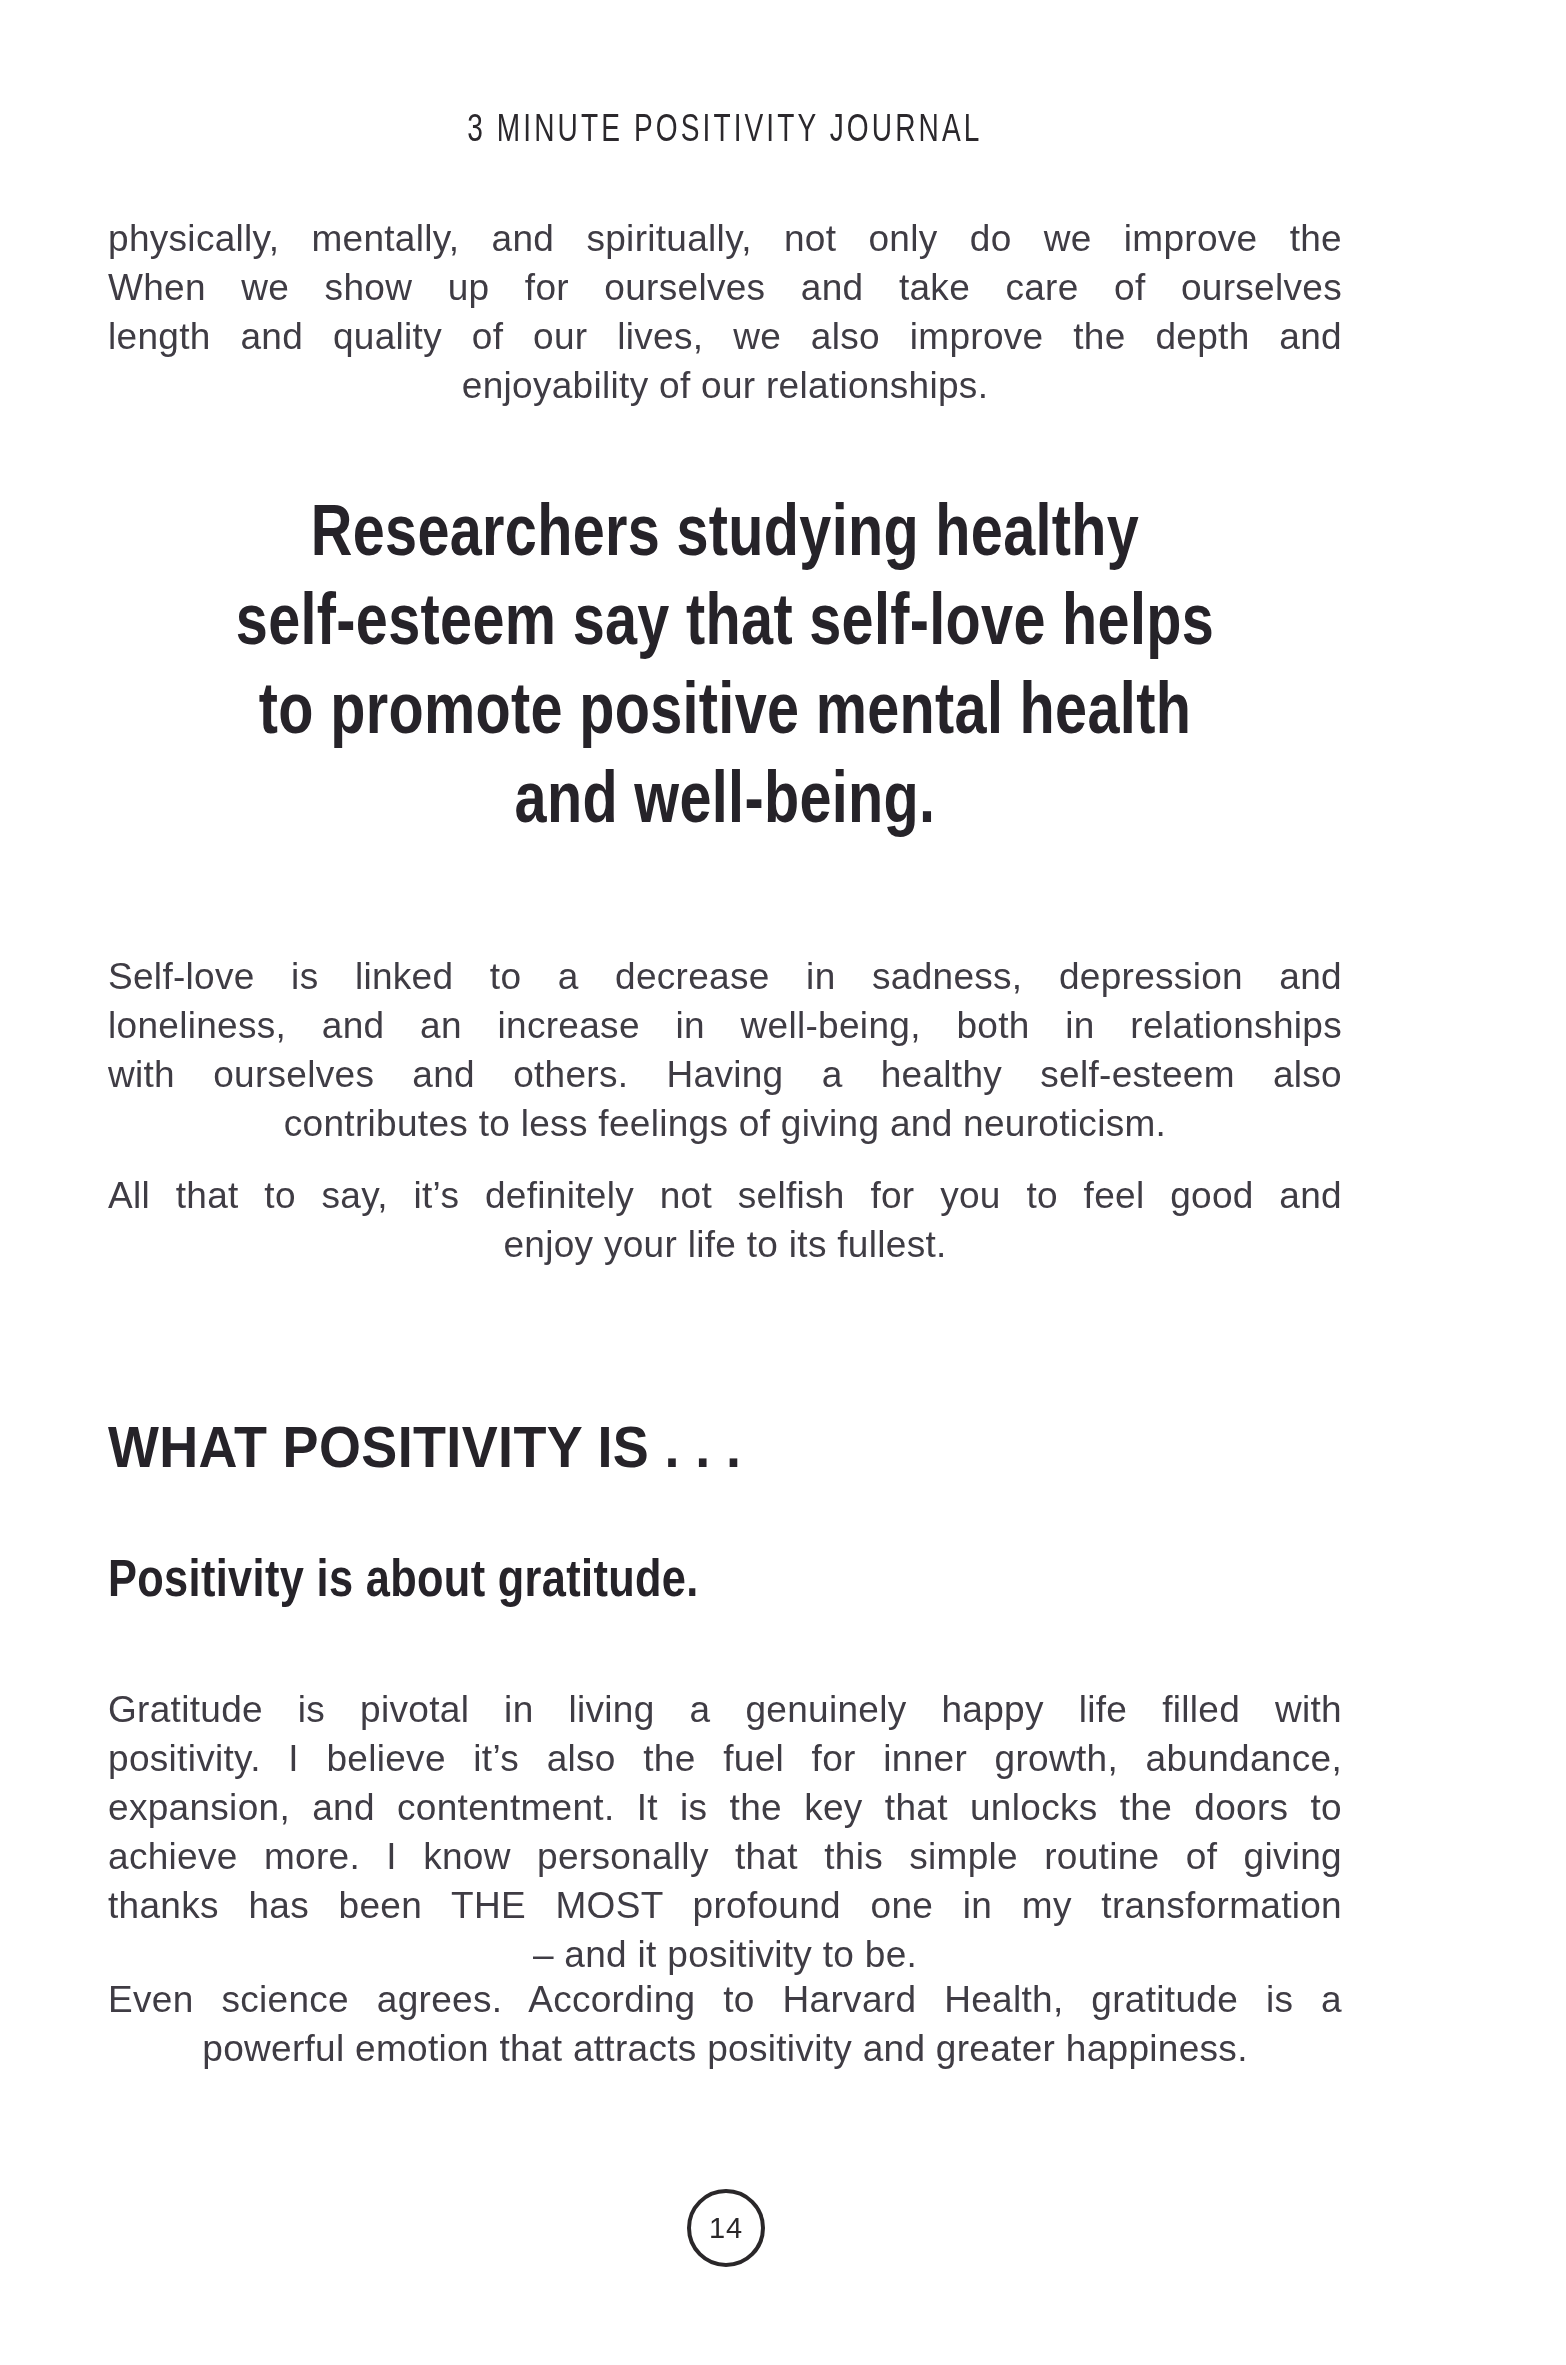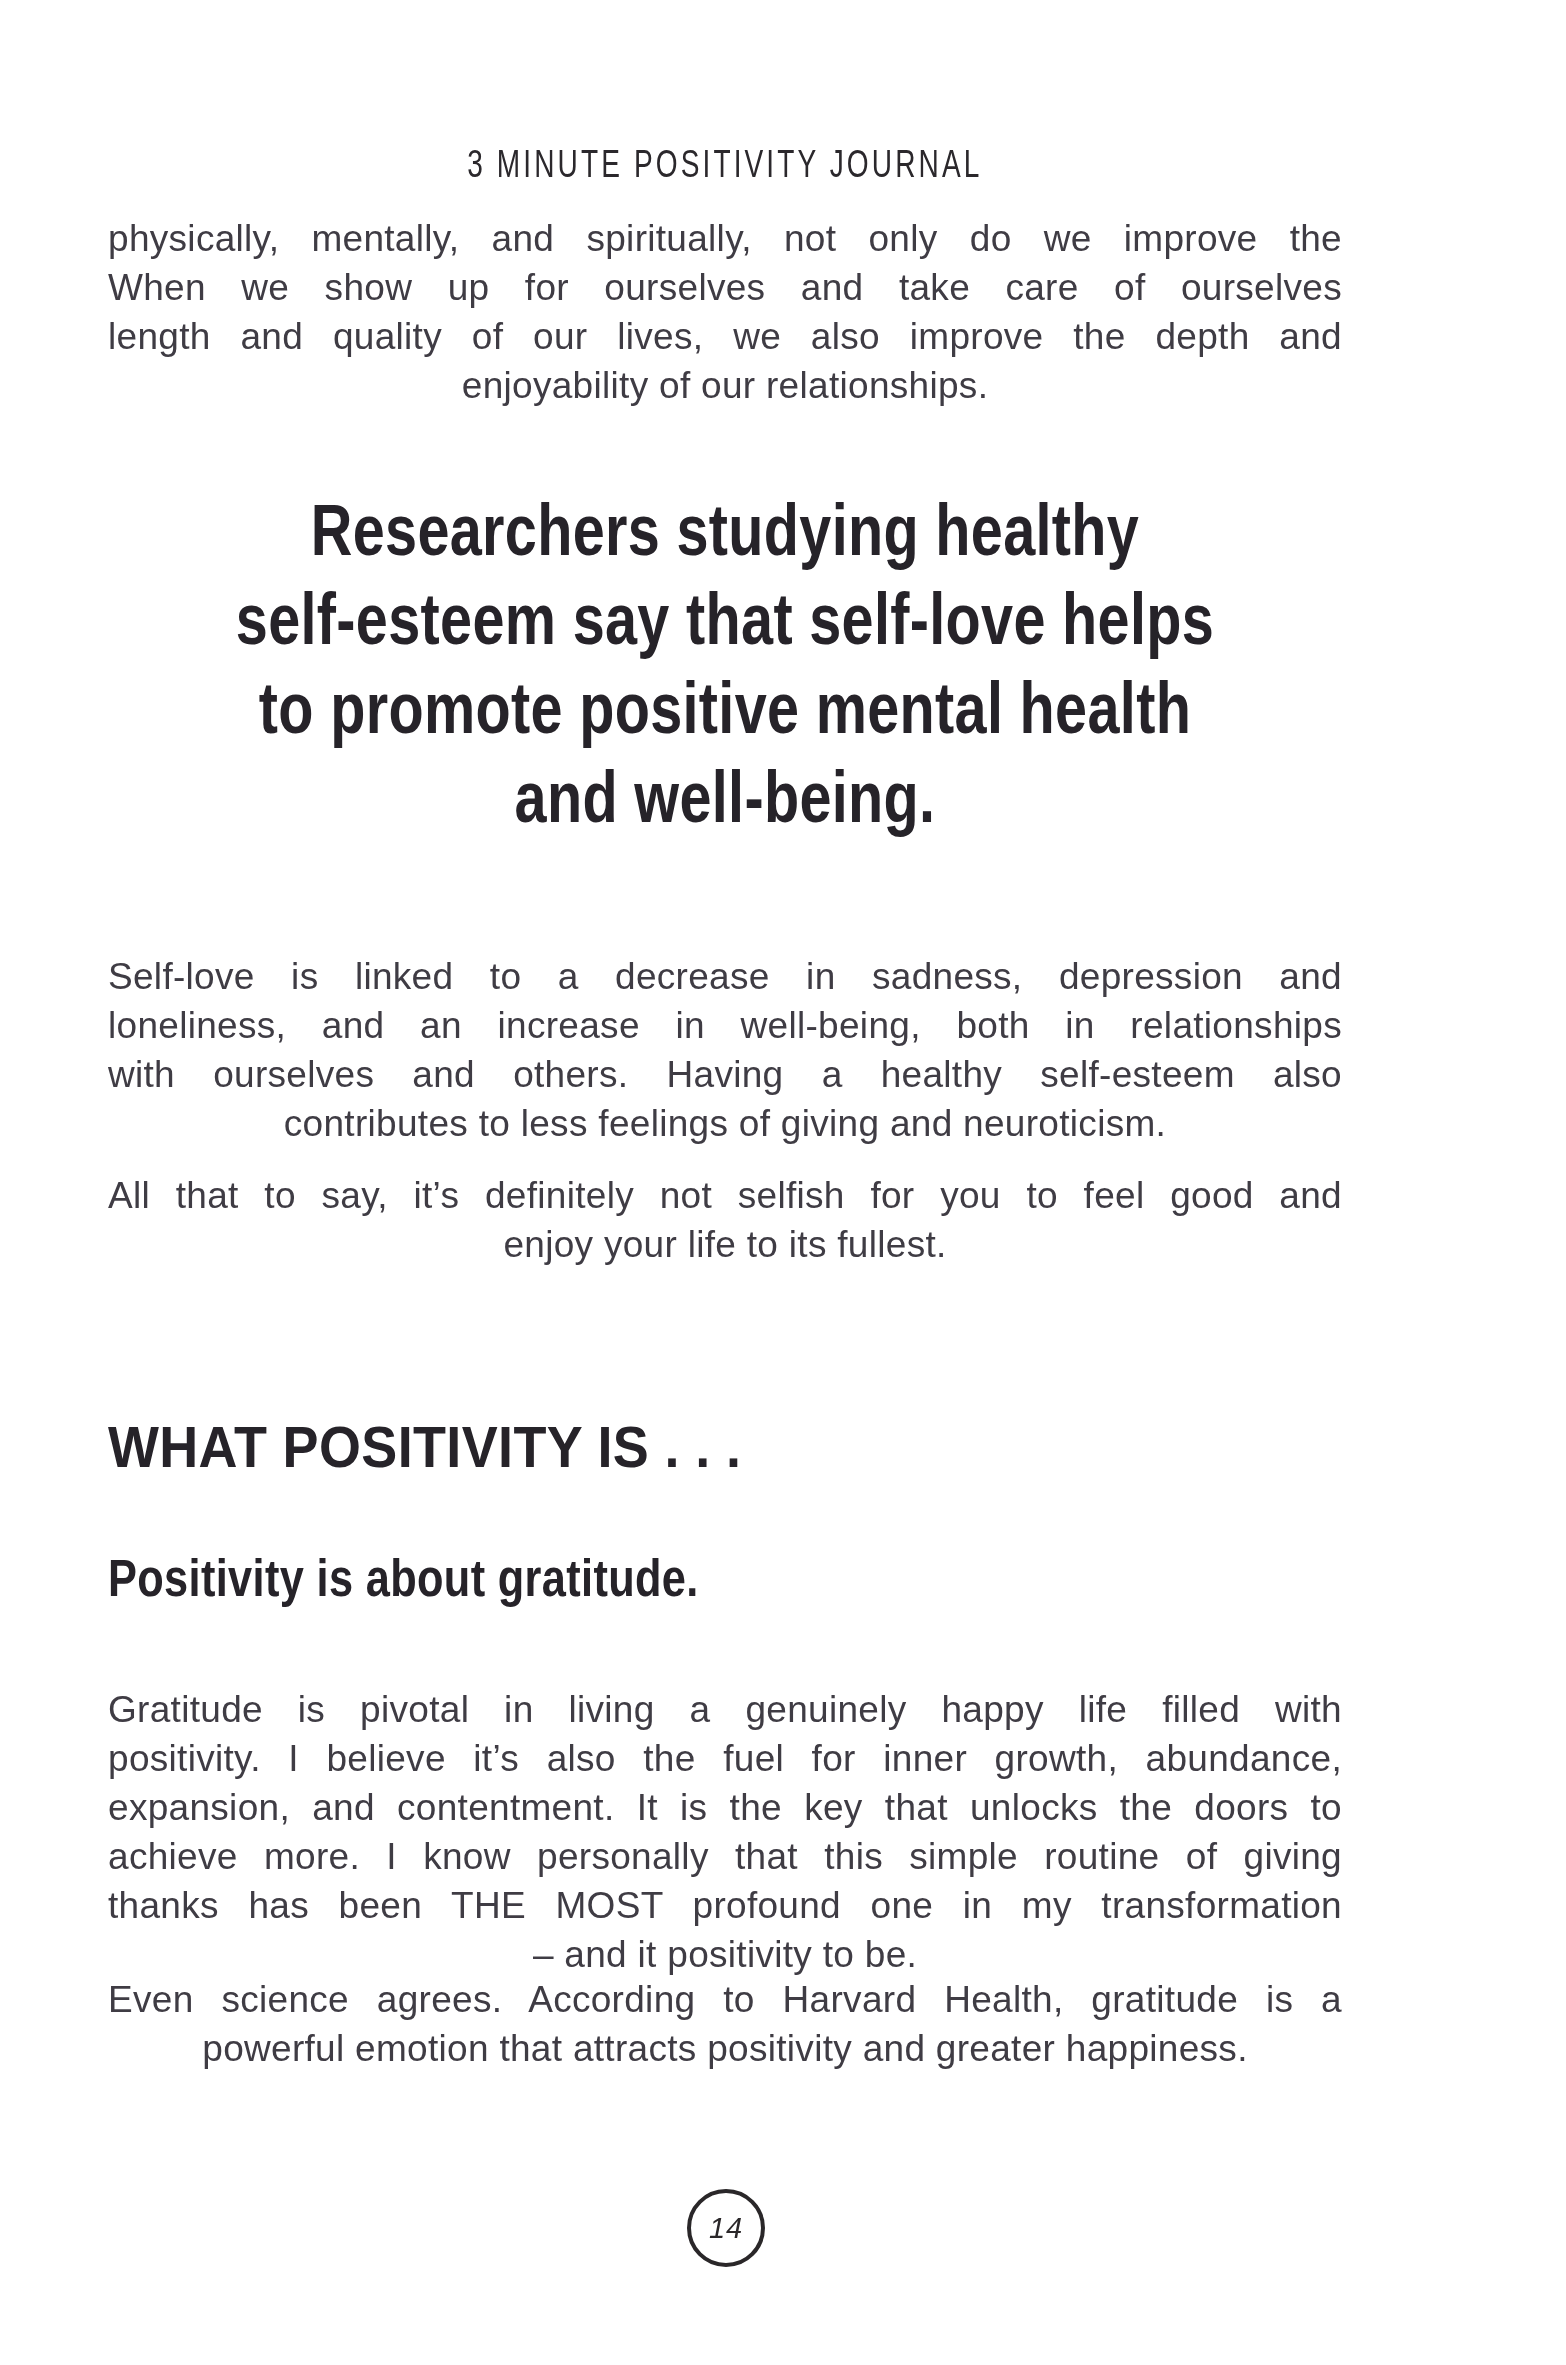--- a/index.html
+++ b/index.html
@@ -19,21 +19,20 @@
   }
   
   .running-header {
     top: 108px;
     text-align: center;
     font-size: 39px;
     line-height: 39px;
     font-weight: 400;
     color: #2b282c;
     white-space: nowrap;
-    margin-top: 36px;
   }
   .running-header .squeeze {
     display: inline-block;
     letter-spacing: 4.3px;
     transform: scaleX(0.72);
     transform-origin: 50% 50%;
   }
   
   .l {
     font-size: 37px;
@@ -92,21 +91,20 @@
     left: 687px;
     top: 2189px;
     width: 78px;
     height: 78px;
     box-sizing: border-box;
     border: 4.3px solid #2a2729;
     border-radius: 50%;
     display: flex;
     align-items: center;
     justify-content: center;
-    font-style: italic;
   }
   .page-number {
     font-size: 29px;
     line-height: 29px;
     color: #2a2729;
     letter-spacing: 0.9px;
     font-weight: 400;
   }
 </style>
 </head>

